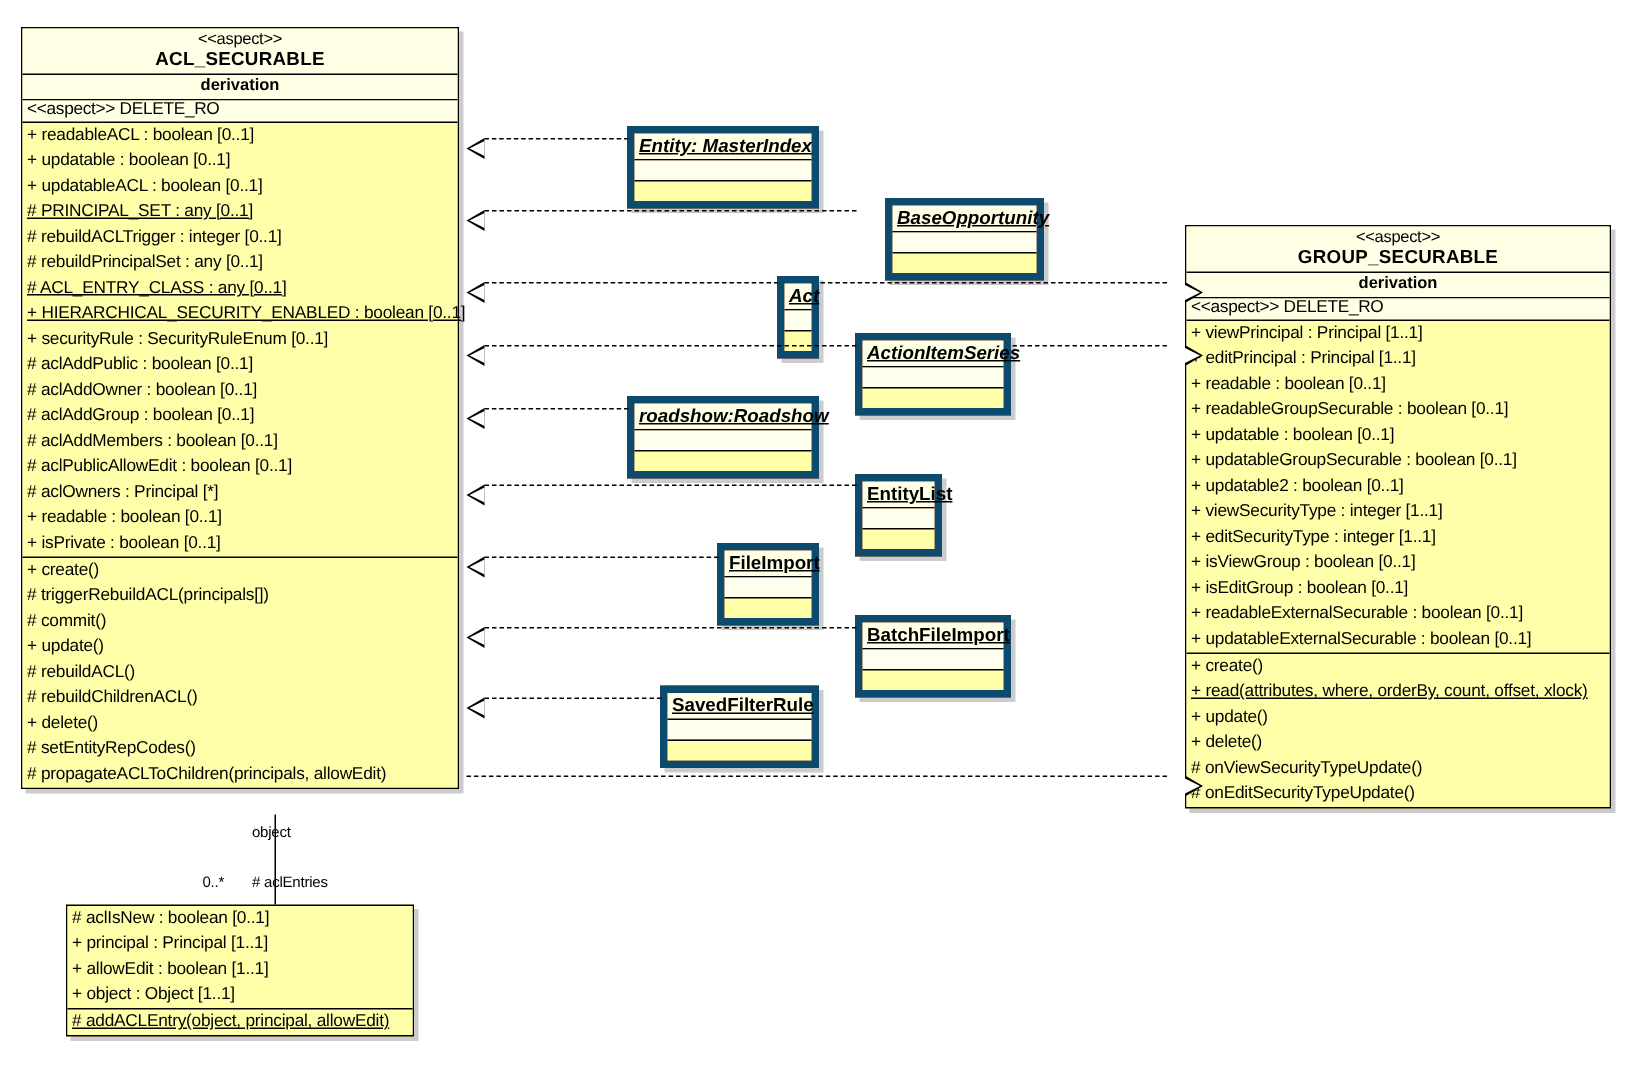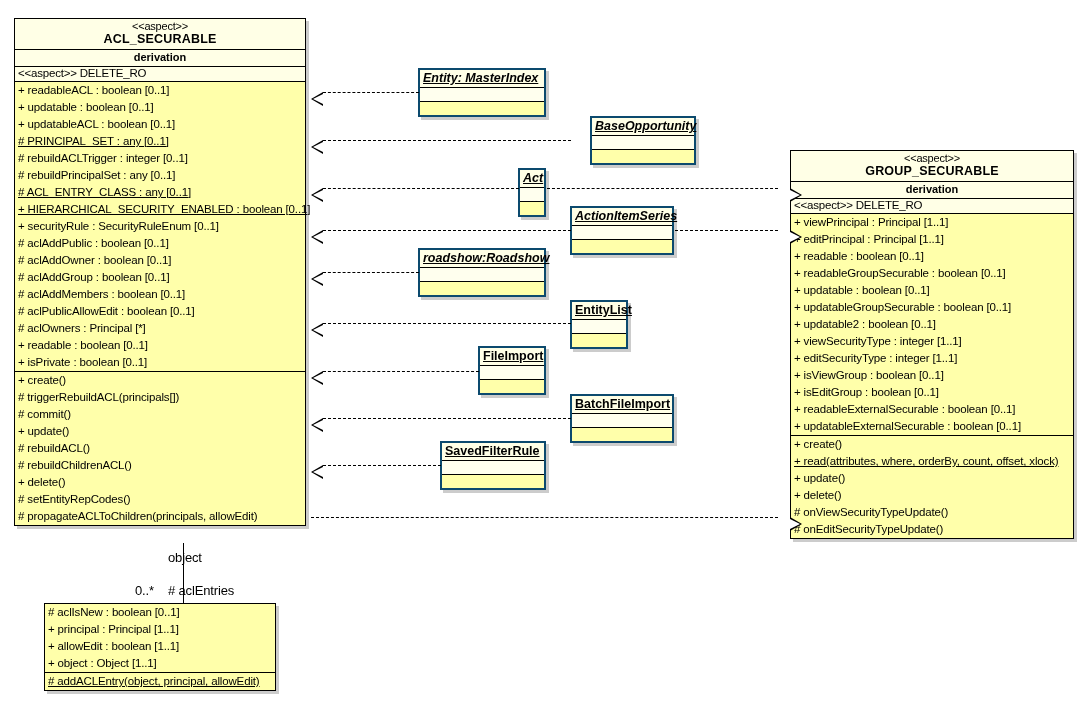--- a/index.html
+++ b/index.html
@@ -72,23 +72,24 @@
     font-size:11.5px;
     line-height:15px;
     letter-spacing:-0.15px;
   }
   .uml .row.stat{ text-decoration:underline; }
 
   
   .small{
     position:absolute;
     box-sizing:border-box;
-    border:2px solid #0c4a6e;
+    border:5px solid #0c4a6e;
     background:#c2410c;
     box-shadow:3px 3px 0 0 rgba(0,0,0,0.20);
+    margin-top:16px;
   }
   .small .t{
     background:#ffffe6;
     font-weight:bold;
     font-size:12.5px;
     line-height:15px;
     padding:1px 2px 1px 3px;
     border-bottom:1px solid #000000;
     white-space:nowrap;
     text-decoration:underline;
@@ -137,21 +138,21 @@
     position:absolute;
     left:-12px;top:-5px;
     width:0;height:0;
     border-top:5px solid transparent;
     border-bottom:5px solid transparent;
     border-left:10px solid #ffffff;
   }
 
   .lbl{
     position:absolute;
-    font-size:13px;
+    font-size:10px;
     white-space:nowrap;
     color:#000;
     letter-spacing:-0.15px;
   }
 </style>
 </head>
 <body>
 
 <div id="canvas">
 

